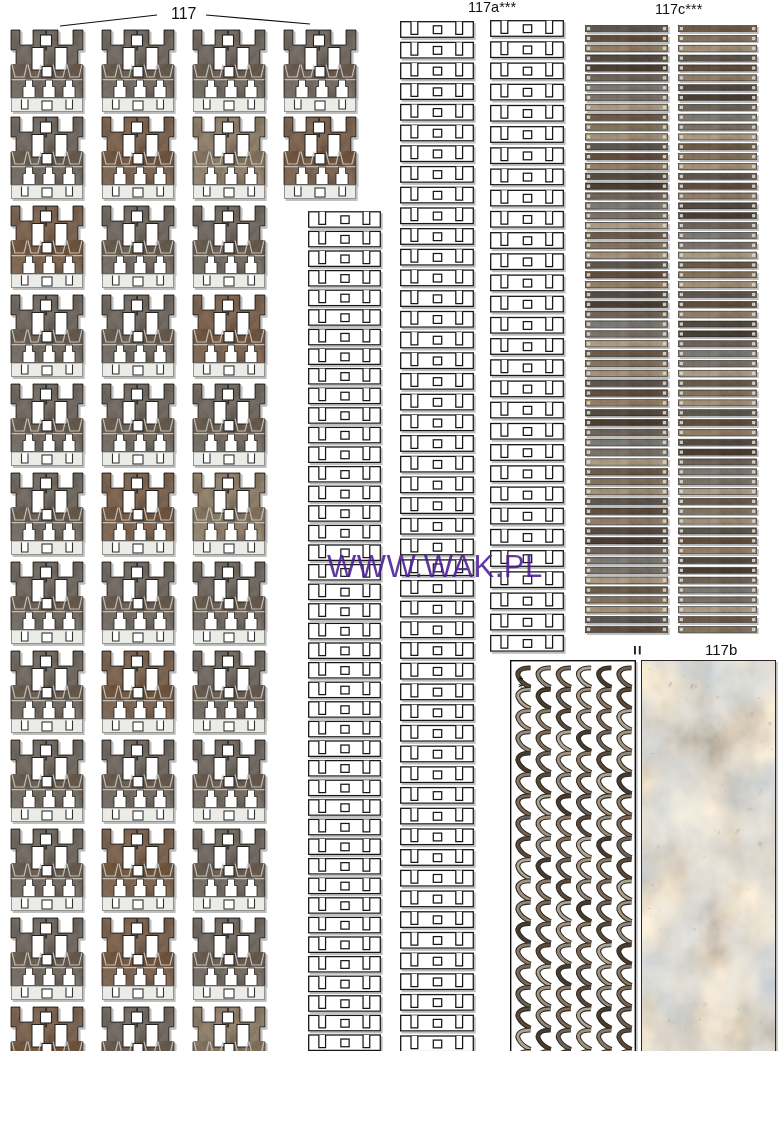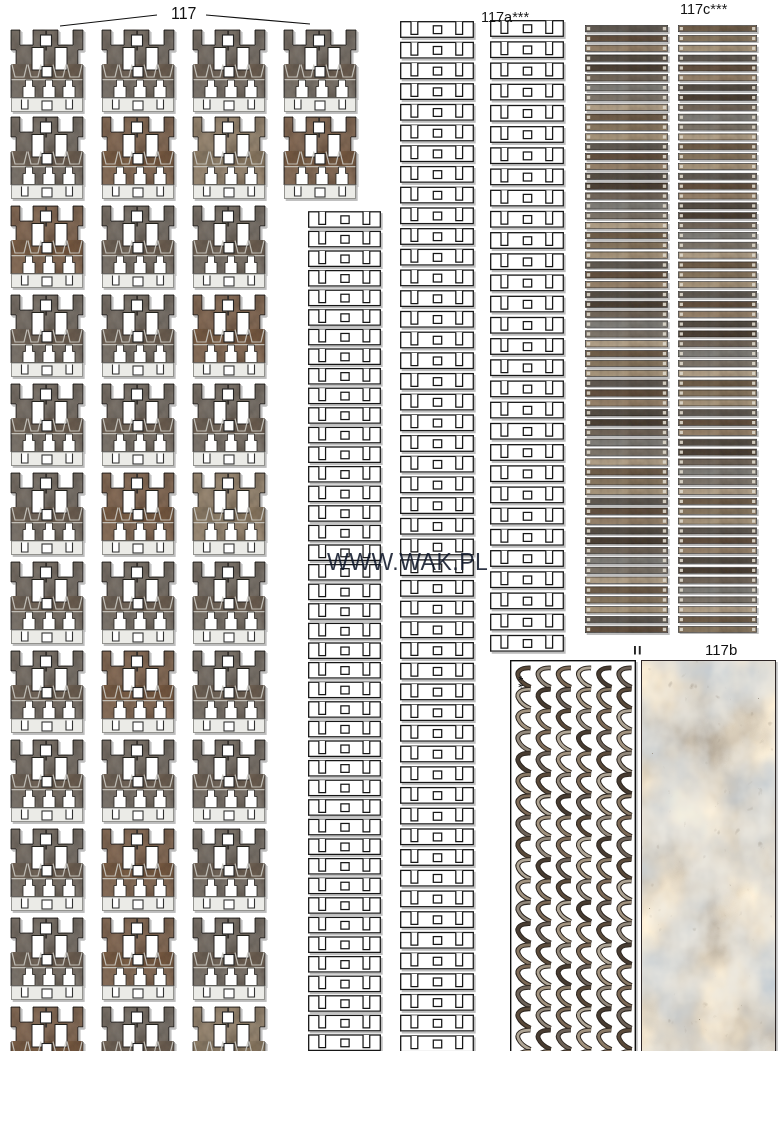--- a/index.html
+++ b/index.html
@@ -616,18 +616,18 @@
           <rect x="638.8" y="646" width="1.9" height="8.5" fill="#222"></rect>
         </g>
         <g>
           <rect x="637" y="1110" width="1.9" height="8.5" fill="#222"></rect>
           <rect x="641.8" y="1110" width="1.9" height="8.5" fill="#222"></rect>
         </g>
       </g>
   </svg>
 
   <div class="lbl" id="lbl-track" style="left: 171px; top: 6px; font-size: 16px;">117</div>
-  <div class="lbl" id="lbl-a" style="left: 468px; top: 10px; font-size: 14.5px; margin-left: 13px;">117a***</div>
-  <div class="lbl" id="lbl-c" style="left: 680px; top: 2px; font-size: 14.5px;">117c***</div>
+  <div class="lbl" id="lbl-a" style="left: 468px; top: 0; font-size: 14.5px;">117a***</div>
+  <div class="lbl" id="lbl-c" style="left: 655px; top: 2px; font-size: 14.5px;">117c***</div>
   <div class="lbl" id="lbl-b" style="left: 661px; top: 642px; font-size: 15px; margin-left: 44px;">117b</div>
   <div id="zig-stars" style="left: 512px; top: 676px;">**</div>
-  <div id="watermark" style="left: 327px; top: 551px; font-size: 23px; color: #0f172a;">WWW.WAK.PL</div>
+  <div id="watermark" style="left: 327px; top: 551px; font-size: 31px; color: #4c1d95;">WWW.WAK.PL</div>
 </div>
 
 </body></html>

